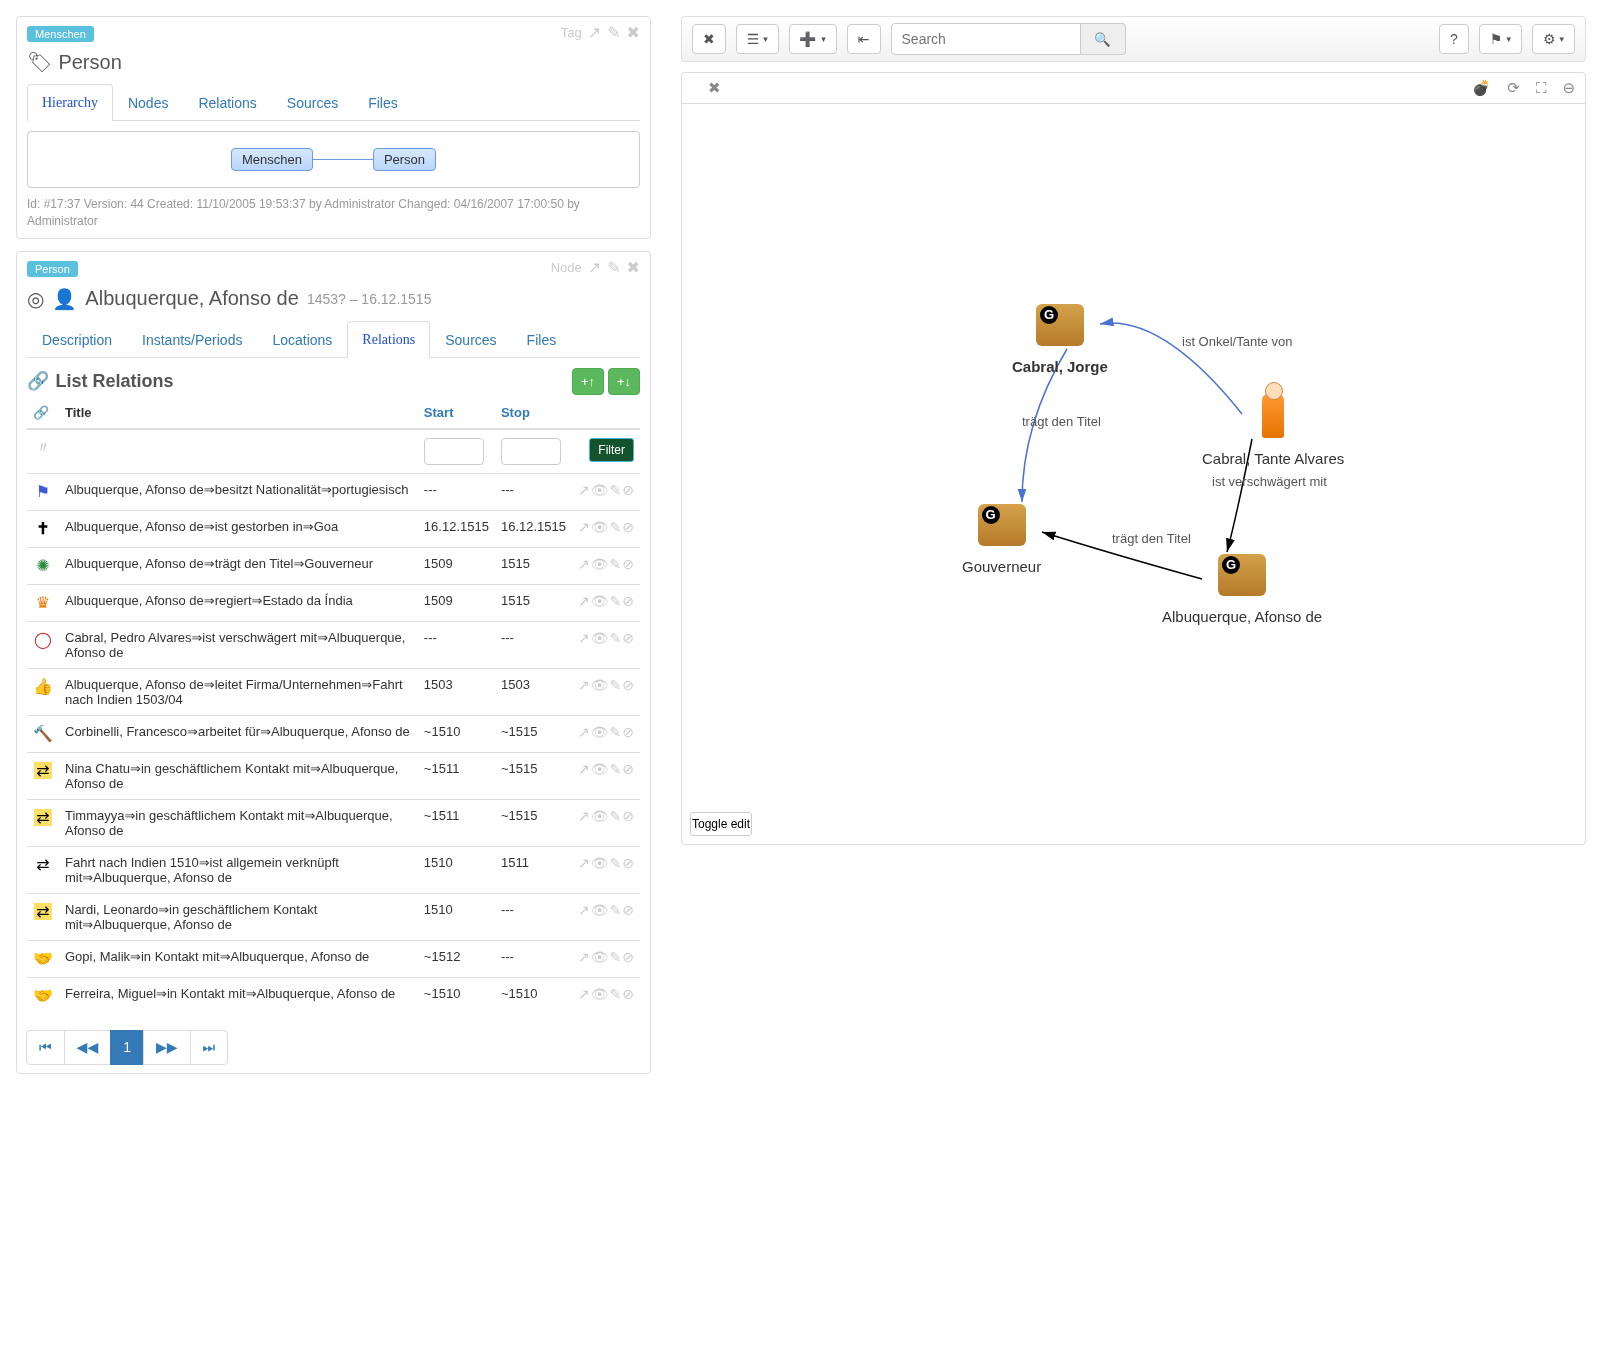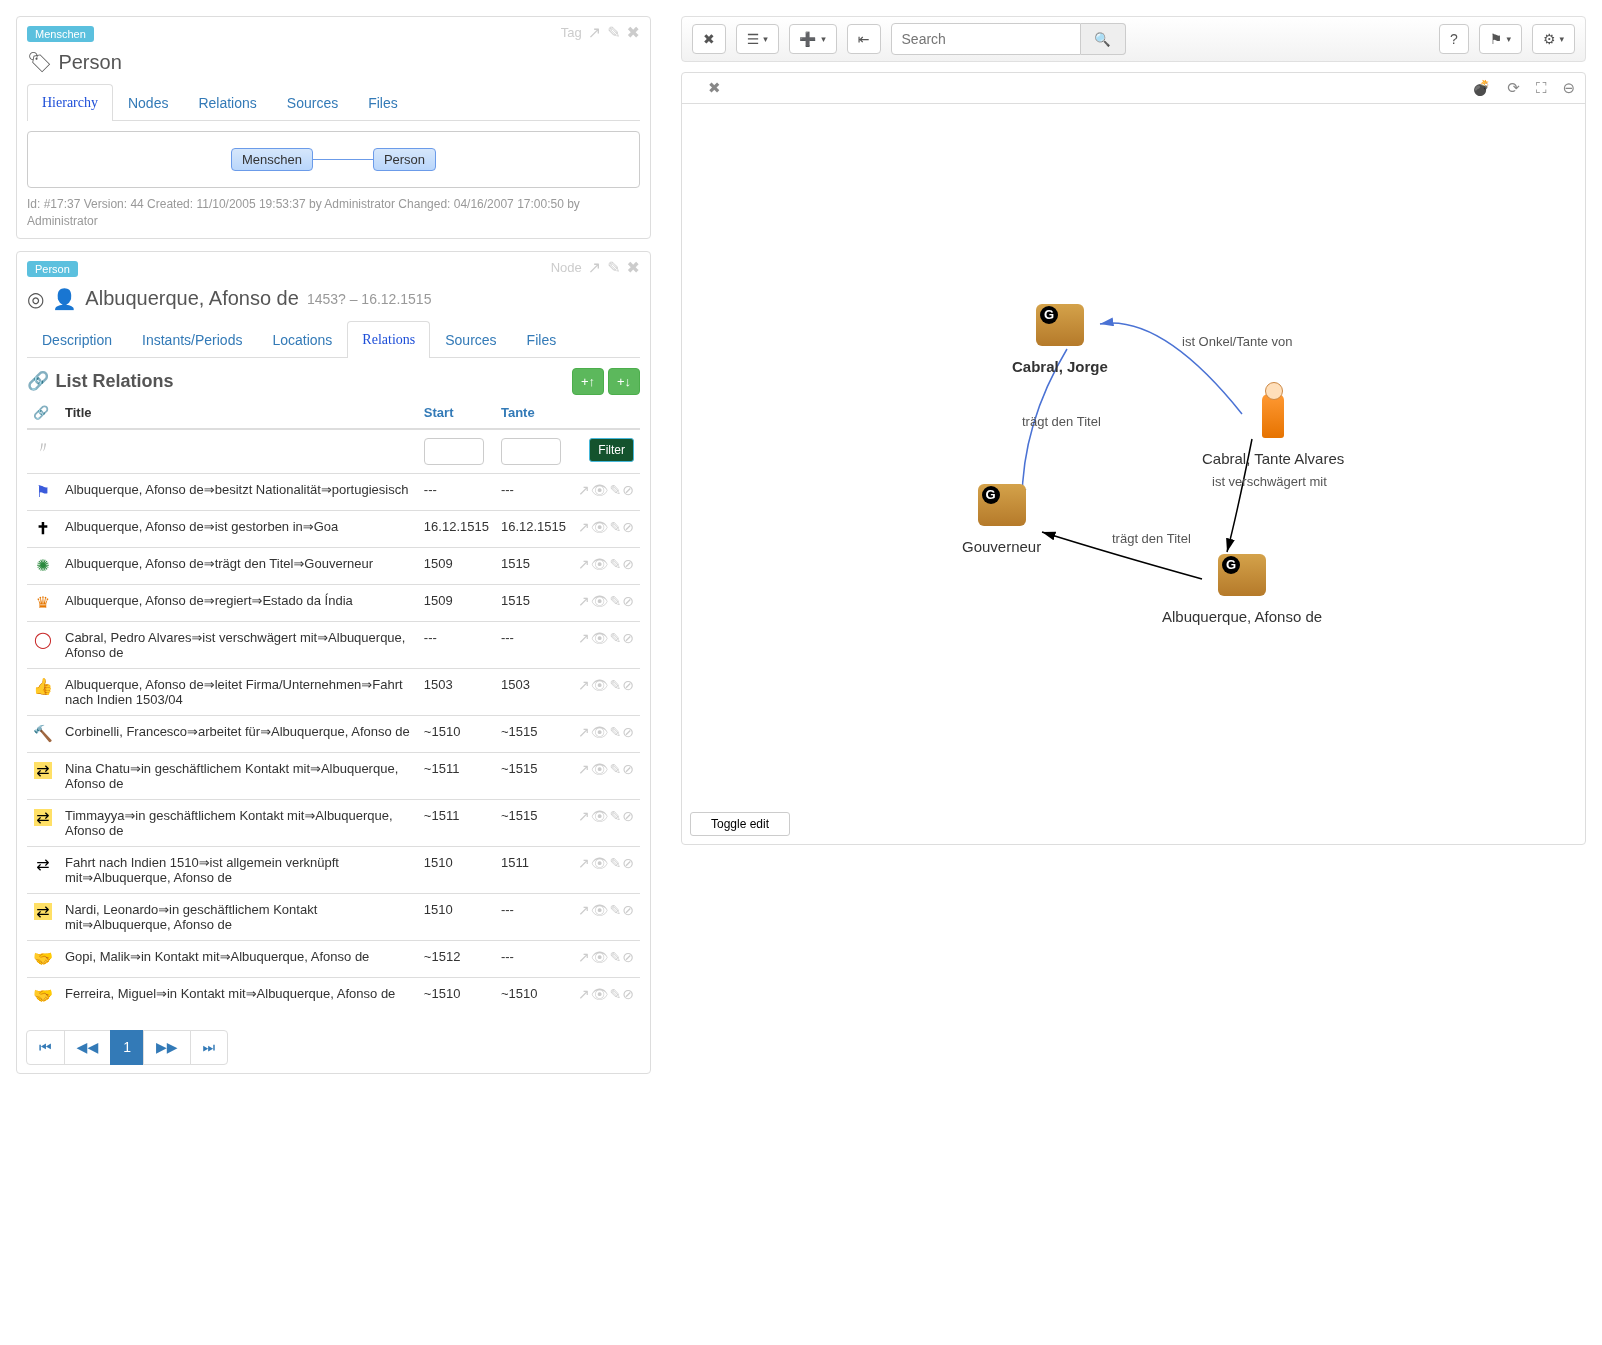--- a/index.html
+++ b/index.html
@@ -162,21 +162,21 @@
 .gnode { position: absolute; text-align: center; font-size: 15px; color: #333; }
 .gnode .gimg { width: 48px; height: 42px; margin: 0 auto; position: relative; }
 .gnode .gimg.gouv { background: linear-gradient(#d4a24a,#b57a2a); border-radius: 6px; }
 .gnode .gimg.gouv::before { content:"G"; position:absolute; left:4px; top:2px; background:#000; color:#fff; width:18px; height:18px; border-radius:50%; font-size:13px; font-weight:bold; text-align:center; line-height:18px;}
 .gnode .gimg.person { width: 22px; height: 44px; background: linear-gradient(#ff9933,#e67300); border-radius: 6px 6px 3px 3px; position:relative;}
 .gnode .gimg.person::before { content:""; position:absolute; top:-12px; left:3px; width:16px; height:16px; background:#ffdfba; border-radius:50%; border:1px solid #cc8844;}
 .gnode .lbl { margin-top: 12px; white-space: nowrap; }
 .gnode.bold .lbl { font-weight: bold; }
 .edge-label { position: absolute; font-size: 13px; color: #555; }
 svg.edges { position: absolute; inset: 0; width: 100%; height: 100%; }
-.toggle-edit { position: absolute; bottom: 8px; left: 8px; border: 1px solid #ccc; background: #fff; border-radius: 3px; padding: 4px 20px; font-size: 12px; cursor: pointer;}
+.toggle-edit { position: absolute; bottom: 8px; left: 8px; border: 1px solid #ccc; background: #fff; border-radius: 3px; padding: 4px 1px; font-size: 12px; cursor: pointer;}
 </style>
 </head>
 <body>
 
 <div class="container">
   <div class="left-col">
 
     <div class="panel">
       <div class="panel-body">
         <div class="action-row">
@@ -238,21 +238,21 @@
             <button class="green-btn">+↑</button>
             <button class="green-btn">+↓</button>
           </div>
         </div>
         <table class="rel">
           <thead>
             <tr>
               <th class="icon-col"><span>🔗</span></th>
               <th>Title</th>
               <th class="sortable">Start</th>
-              <th class="sortable">Tante</th>
+              <th class="sortable">Stop</th>
               <th></th>
             </tr>
             <tr>
               <td><span class="ricon" style="color:#bbb">〃</span></td>
               <td></td>
               <td><input class="filter-input" style=""></td>
               <td><input class="filter-input" style=""></td>
               <td style="text-align:right"><button class="filter-btn">Filter</button></td>
             </tr>
           </thead>
@@ -495,21 +495,21 @@
         </svg>
         <button class="toggle-edit">Toggle edit</button>
       <div class="gnode bold" style="left: 330px; top: 200px;">
             <div class="gimg gouv"></div>
             <div class="lbl">Cabral, Jorge</div>
           </div>
           <div class="gnode" style="left: 520px; top: 290px;">
             <div class="gimg person"></div>
             <div class="lbl">Cabral, Tante Alvares</div>
           </div>
-          <div class="gnode" style="left: 280px; top: 380px;">
+          <div class="gnode" style="left: 280px; top: 400px;">
             <div class="gimg gouv"></div>
             <div class="lbl">Gouverneur</div>
           </div>
           <div class="gnode" style="left: 480px; top: 450px;">
             <div class="gimg gouv"></div>
             <div class="lbl">Albuquerque, Afonso de</div>
           </div>
           <div class="edge-label" style="left: 500px; top: 230px;">ist Onkel/Tante von</div>
           <div class="edge-label" style="left: 340px; top: 310px;">trägt den Titel</div>
           <div class="edge-label" style="left: 530px; top: 370px;">ist verschwägert mit</div>

